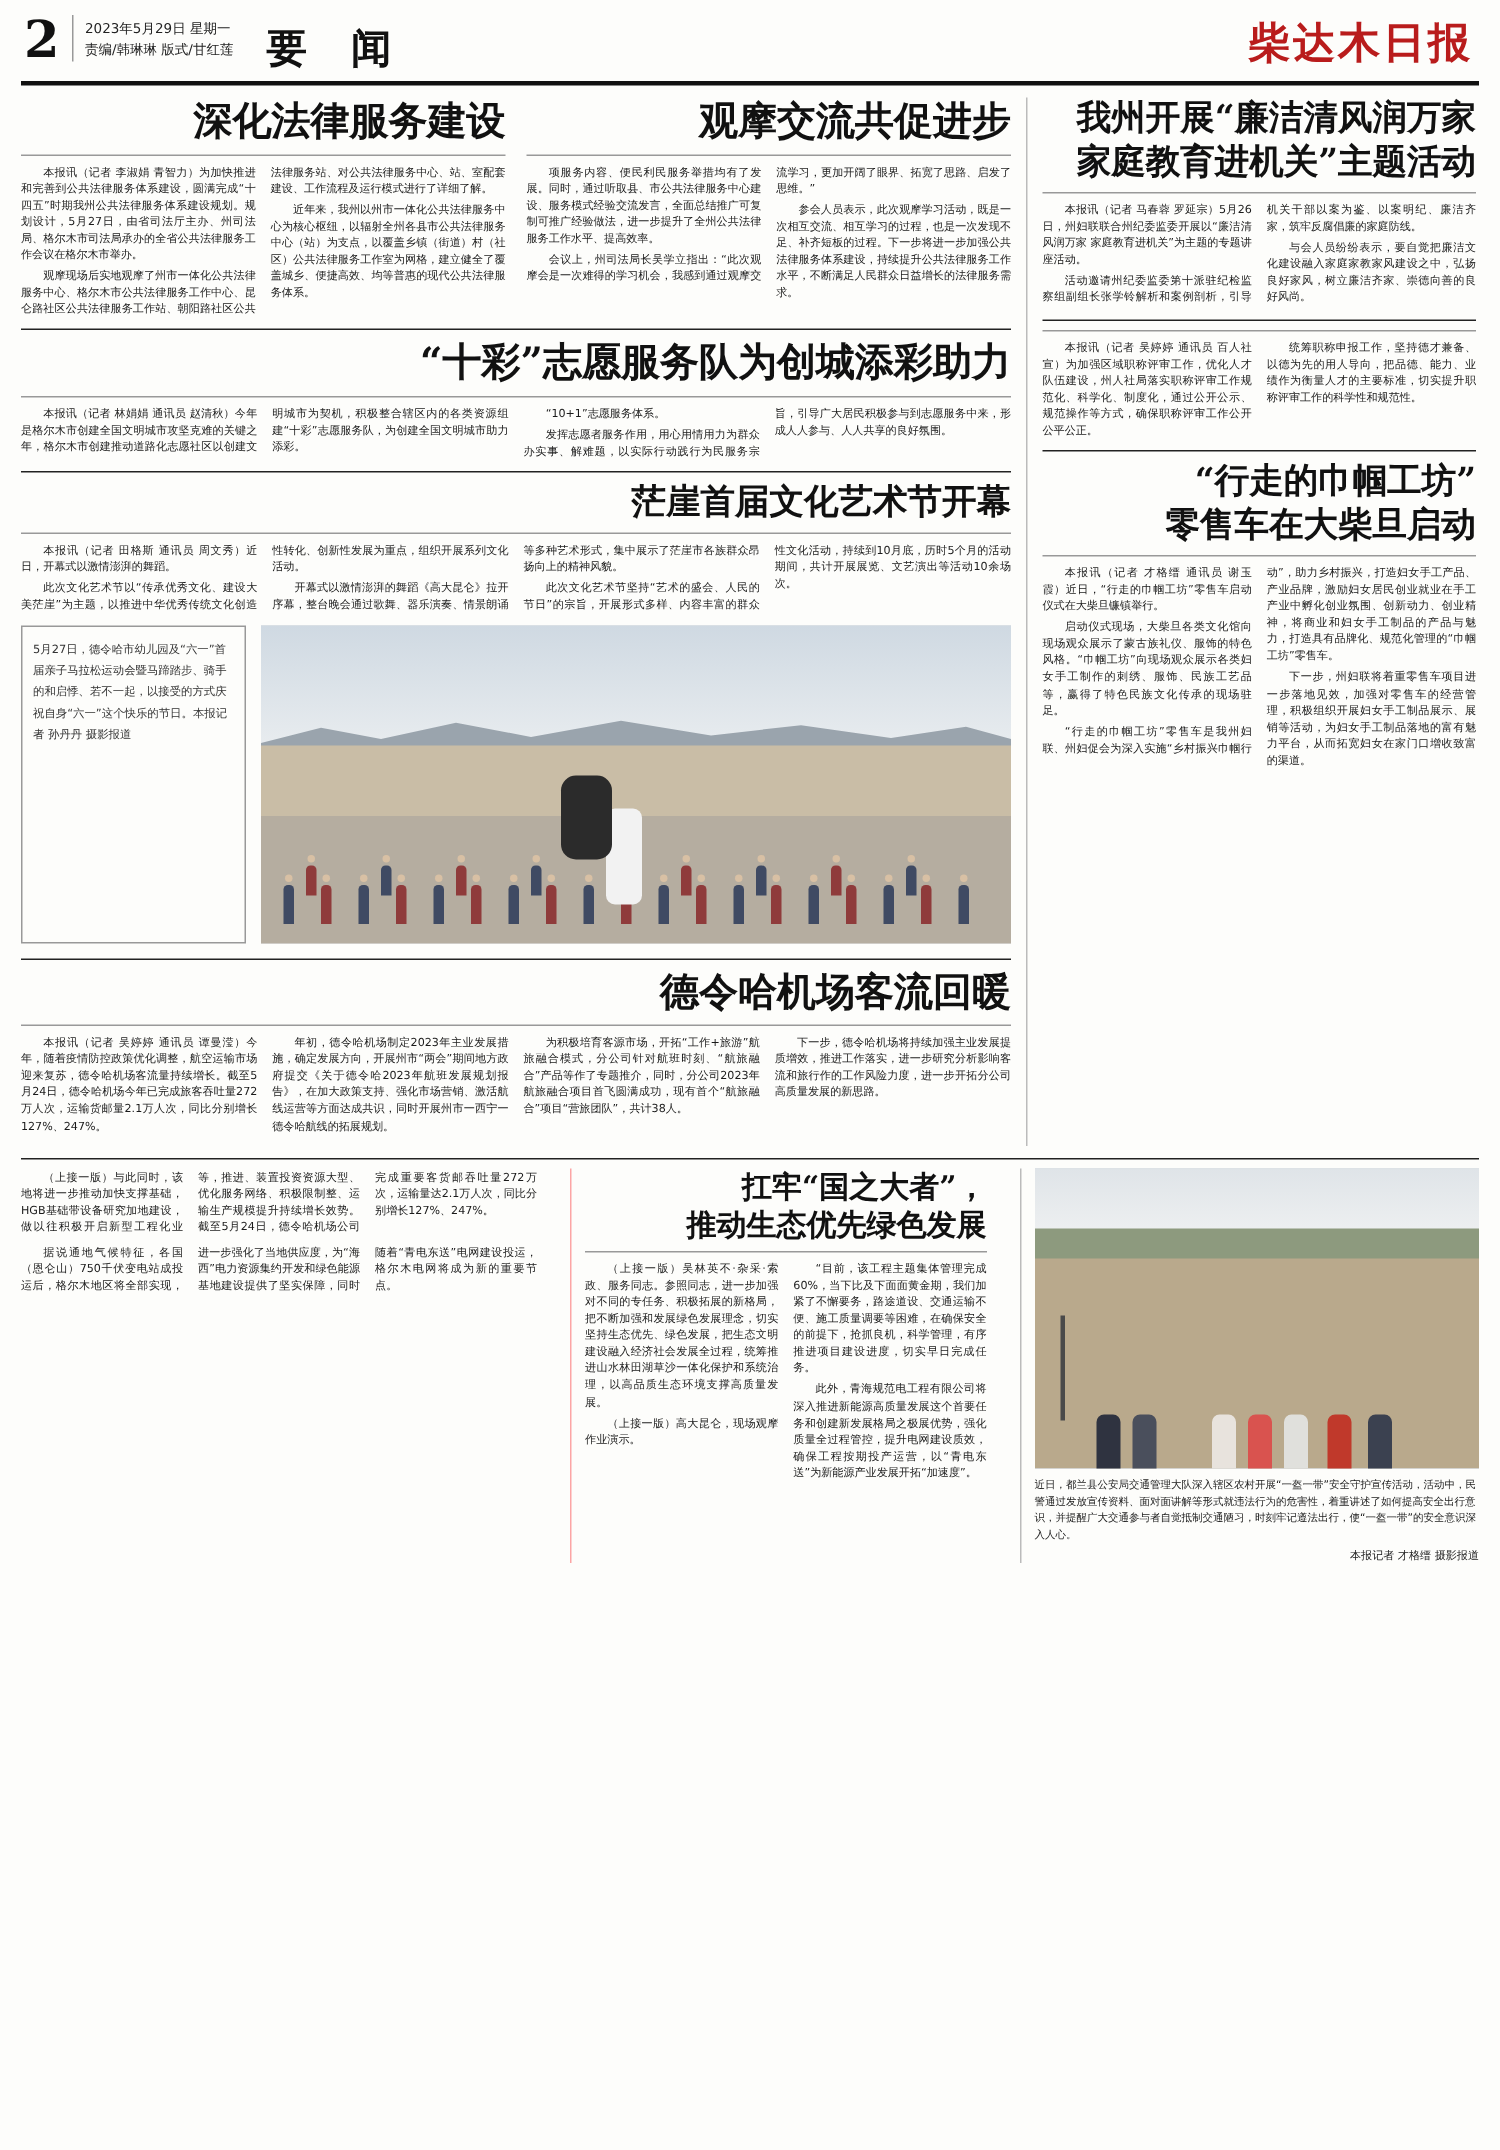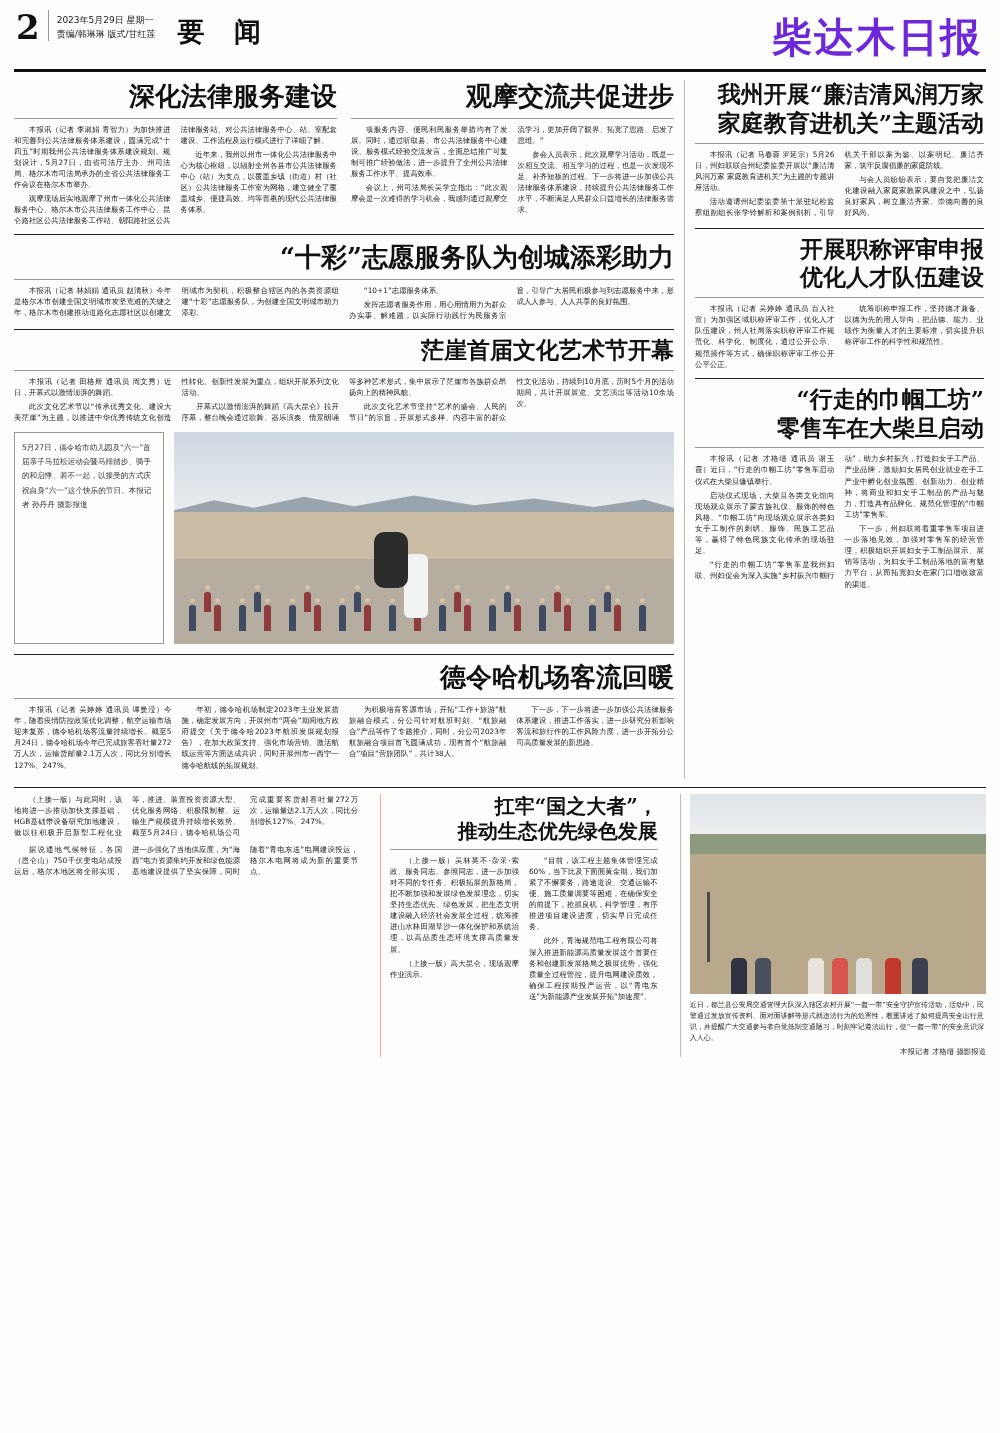--- a/index.html
+++ b/index.html
@@ -12,21 +12,21 @@
     overflow:hidden;
   }
   .page { width:1000px; height:1433px; padding:10px 14px; position:relative; }
 
   
   .masthead { display:flex; align-items:flex-start; border-bottom:3px solid #111; padding-bottom:4px; }
   .page-num { font-size:34px; font-weight:bold; line-height:1; padding:0 8px 0 2px; font-family:"DejaVu Serif", serif; }
   .mast-meta { font-size:9px; line-height:1.5; padding-top:4px; color:#222; border-left:1px solid #999; padding-left:8px; }
   .mast-meta div { white-space:nowrap; }
   .mast-section { font-size:27px; font-weight:bold; letter-spacing:10px; margin-left:22px; padding-top:4px; font-family:"DejaVu Serif", serif; }
-  .mast-title { margin-left:auto; font-size:40px; font-weight:bold; color:#6d28d9; letter-spacing:2px; font-family:"DejaVu Serif", serif; padding-right:4px;text-align:center; }
+  .mast-title { margin-left:auto; font-size:28px; font-weight:bold; color:#b91c1c; letter-spacing:2px; font-family:"DejaVu Serif", serif; padding-right:4px;text-align:center; }
 
   
   .rule { border-top:1px solid #222; margin:6px 0; }
   .thin-rule { border-top:1px solid #999; margin:5px 0; }
 
   .headline { font-weight:bold; text-align:right; font-family:"DejaVu Serif", serif; line-height:1.25; }
   .h-xl { font-size:26px; }
   .h-lg { font-size:23px; }
   .h-md { font-size:20px; }
 
@@ -185,21 +185,21 @@
 
       <div class="rule" style="margin-top:10px;"></div>
 
       <div class="block">
         <div class="headline h-xl">德令哈机场客流回暖</div>
         <div class="thin-rule"></div>
         <div class="body-text cols4">
             <p>本报讯（记者 吴婷婷 通讯员 谭曼滢）今年，随着疫情防控政策优化调整，航空运输市场迎来复苏，德令哈机场客流量持续增长。截至5月24日，德令哈机场今年已完成旅客吞吐量272万人次，运输货邮量2.1万人次，同比分别增长127%、247%。</p>
             <p>年初，德令哈机场制定2023年主业发展措施，确定发展方向，开展州市“两会”期间地方政府提交《关于德令哈2023年航班发展规划报告》，在加大政策支持、强化市场营销、激活航线运营等方面达成共识，同时开展州市一西宁一德令哈航线的拓展规划。</p>
             <p>为积极培育客源市场，开拓“工作+旅游”航旅融合模式，分公司针对航班时刻、“航旅融合”产品等作了专题推介，同时，分公司2023年航旅融合项目首飞圆满成功，现有首个“航旅融合”项目“营旅团队”，共计38人。</p>
-            <p>下一步，下一步将进一步加强公共法律服务体系建设，推进工作落实，进一步研究分析影响客流和旅行作的工作风险力度，进一步开拓分公司高质量发展的新思路。</p>
+            <p>下一步，德令哈机场将持续加强主业发展提质增效，推进工作落实，进一步研究分析影响客流和旅行作的工作风险力度，进一步开拓分公司高质量发展的新思路。</p>
           </div>
       </div>
 
     </div>
 
     <div class="right-zone">
 
       <div class="block">
         <div class="headline h-lg" style="white-space:pre-line;">我州开展“廉洁清风润万家
 家庭教育进机关”主题活动</div>
@@ -207,22 +207,20 @@
         <div class="body-text cols2">
             <p>本报讯（记者 马春蓉 罗延宗）5月26日，州妇联联合州纪委监委开展以“廉洁清风润万家 家庭教育进机关”为主题的专题讲座活动。</p>
             <p>活动邀请州纪委监委第十派驻纪检监察组副组长张学铃解析和案例剖析，引导机关干部以案为鉴、以案明纪、廉洁齐家，筑牢反腐倡廉的家庭防线。</p>
             <p>与会人员纷纷表示，要自觉把廉洁文化建设融入家庭家教家风建设之中，弘扬良好家风，树立廉洁齐家、崇德向善的良好风尚。</p>
           </div>
       </div>
 
       <div class="rule"></div>
 
       <div class="block">
-        <div class="headline h-lg" style="white-space:pre-line;">开展职称评审申报
-优化人才队伍建设</div>
         <div class="thin-rule"></div>
         <div class="body-text cols2">
             <p>本报讯（记者 吴婷婷 通讯员 百人社宣）为加强区域职称评审工作，优化人才队伍建设，州人社局落实职称评审工作规范化、科学化、制度化，通过公开公示、规范操作等方式，确保职称评审工作公开公平公正。</p>
             <p>统筹职称申报工作，坚持德才兼备、以德为先的用人导向，把品德、能力、业绩作为衡量人才的主要标准，切实提升职称评审工作的科学性和规范性。</p>
           </div>
       </div>
 
       <div class="rule"></div>
 
       <div class="block">

